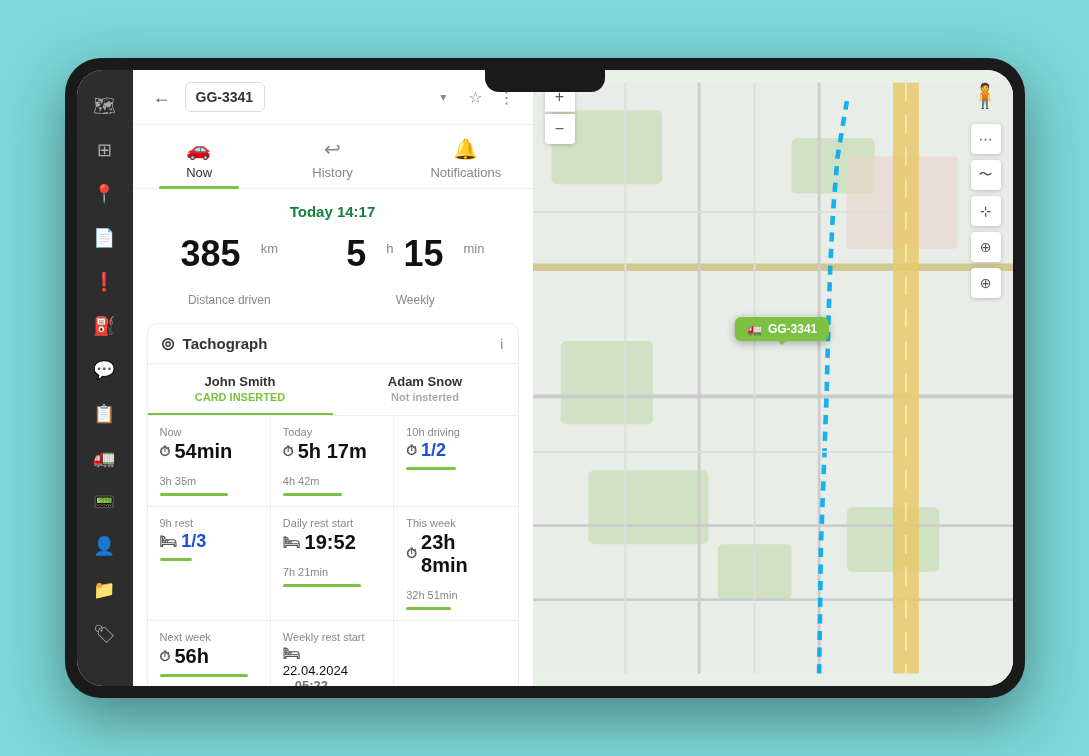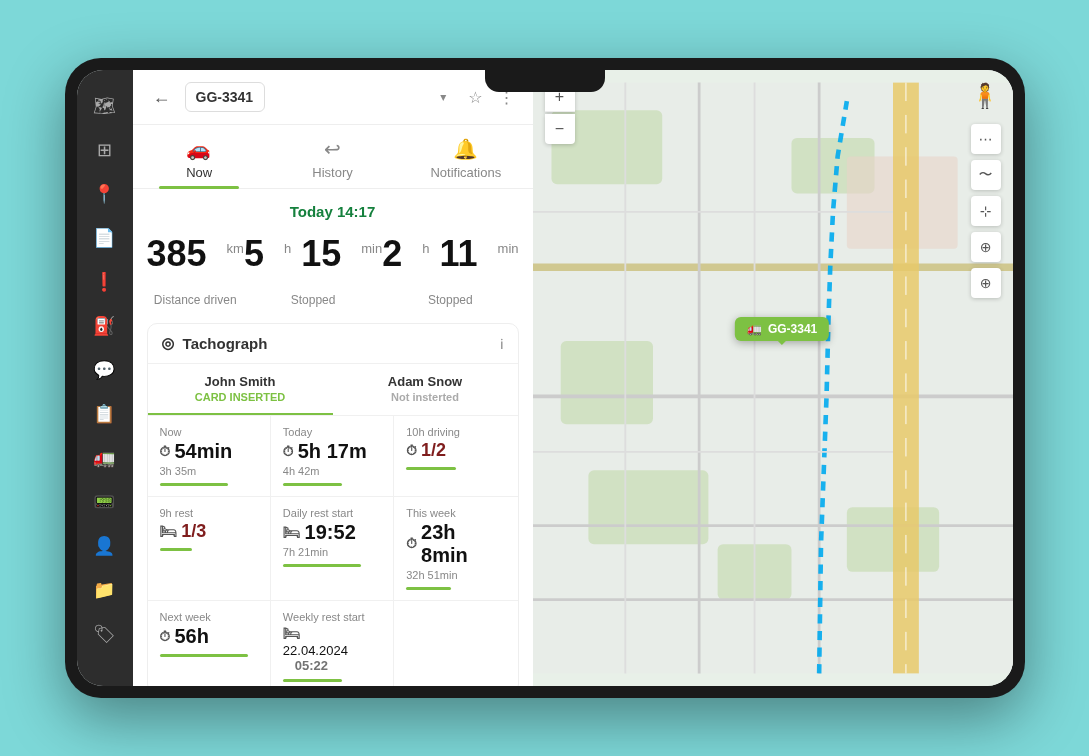--- a/index.html
+++ b/index.html
@@ -271,32 +271,32 @@
       align-items: center;
       gap: 4px;
     }
     .cell-main .clock-icon {
       font-size: 14px;
       color: #555;
     }
     .cell-sub {
       font-size: 11px;
       color: #888;
-      margin-top: 2px;
+      margin-top: 12px;
     }
     .cell-bar {
       height: 3px;
       background: #7dc143;
       margin-top: 6px;
       border-radius: 2px;
     }
     .fraction {
       font-size: 18px;
       font-weight: 700;
-      color: #7f1d1d;
+      color: #1d4ed8;
     }
     
     .map-area {
       flex: 1;
       position: relative;
       background: #e8f0e8;
       overflow: hidden;
     }
     
     .map-svg {
@@ -442,28 +442,21 @@
           <div class="stat-value">
             <span>385</span><span class="stat-unit">km</span>
           </div>
           <div class="stat-label">Distance driven</div>
         </div>
         <div class="stat-item">
           <div class="stat-value">
             <span>5</span><span class="stat-unit">h</span>
             <span>15</span><span class="stat-unit">min</span>
           </div>
-          <div class="stat-label">Stopped</div>
-        </div>
-        <div class="stat-item">
-          <div class="stat-value">
-            <span>2</span><span class="stat-unit">h</span>
-            <span>11</span><span class="stat-unit">min</span>
-          </div>
-          <div class="stat-label">Stopped</div>
+          <div class="stat-label">Weekly</div>
         </div>
       </div>
 
       <div class="tacho-section">
         <div class="tacho-header">
           <div class="tacho-title">
             <span>◎</span>
             <span>Tachograph</span>
           </div>
           <span class="tacho-info">ℹ</span>

